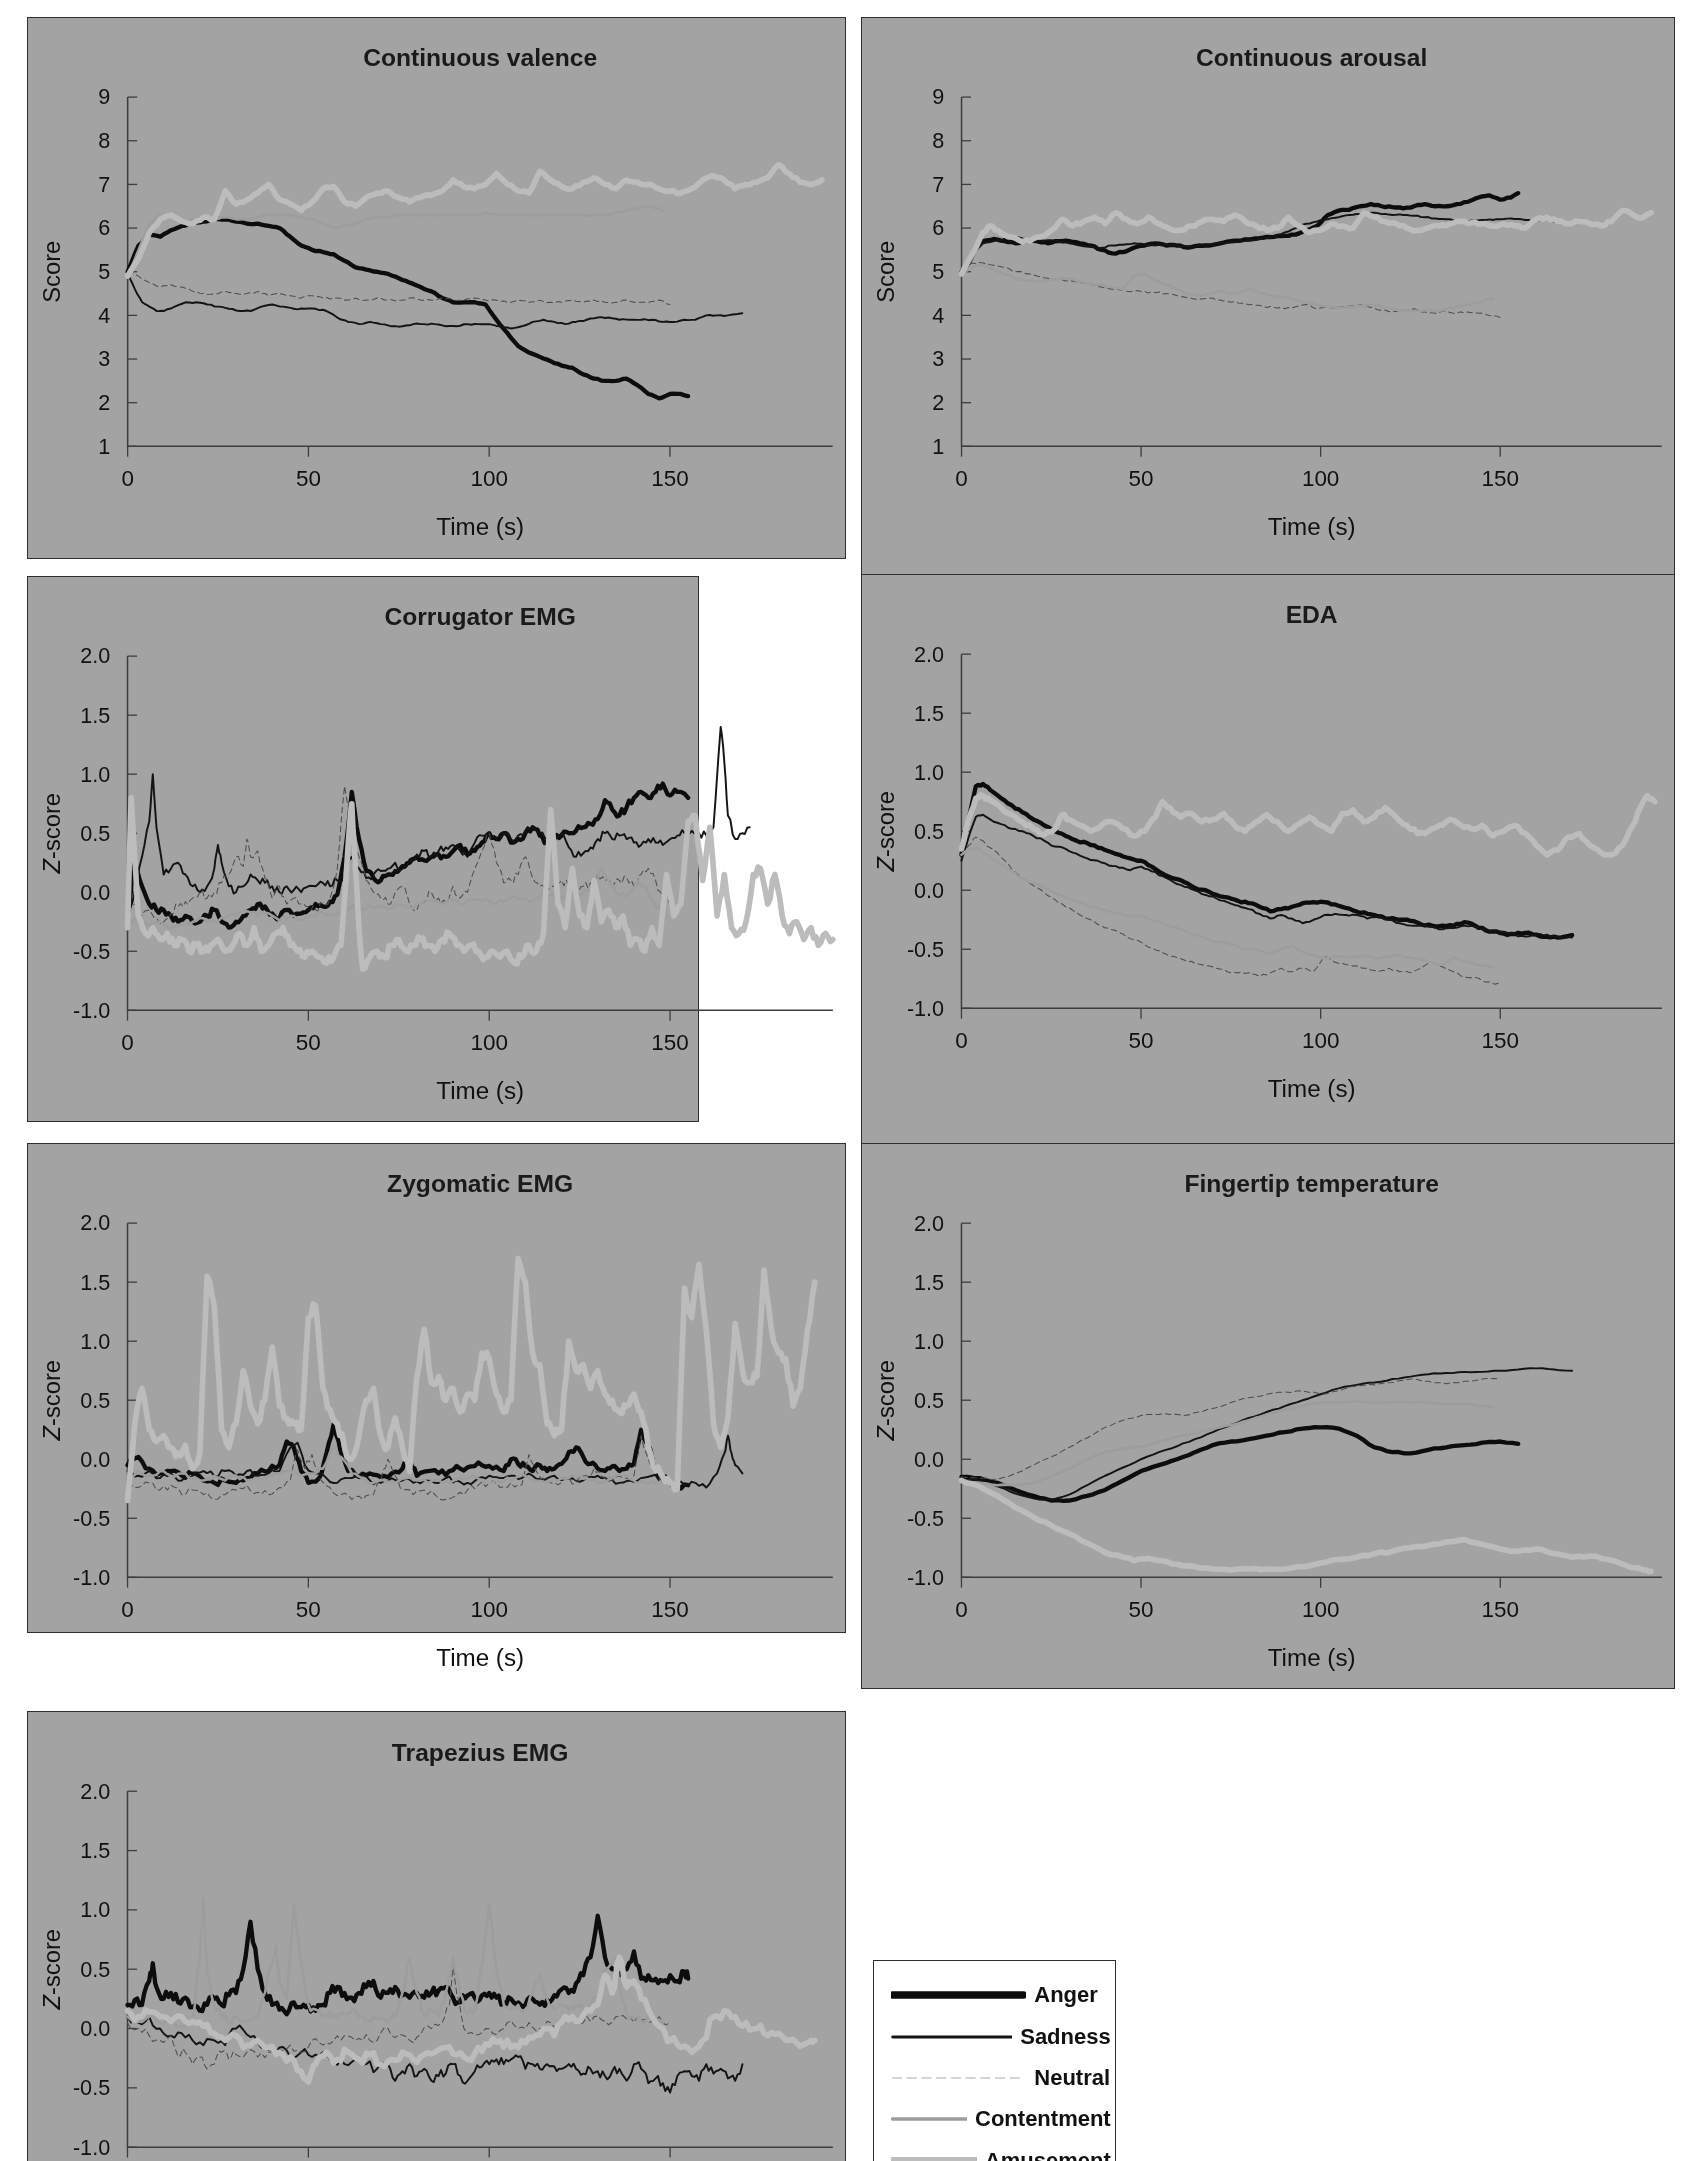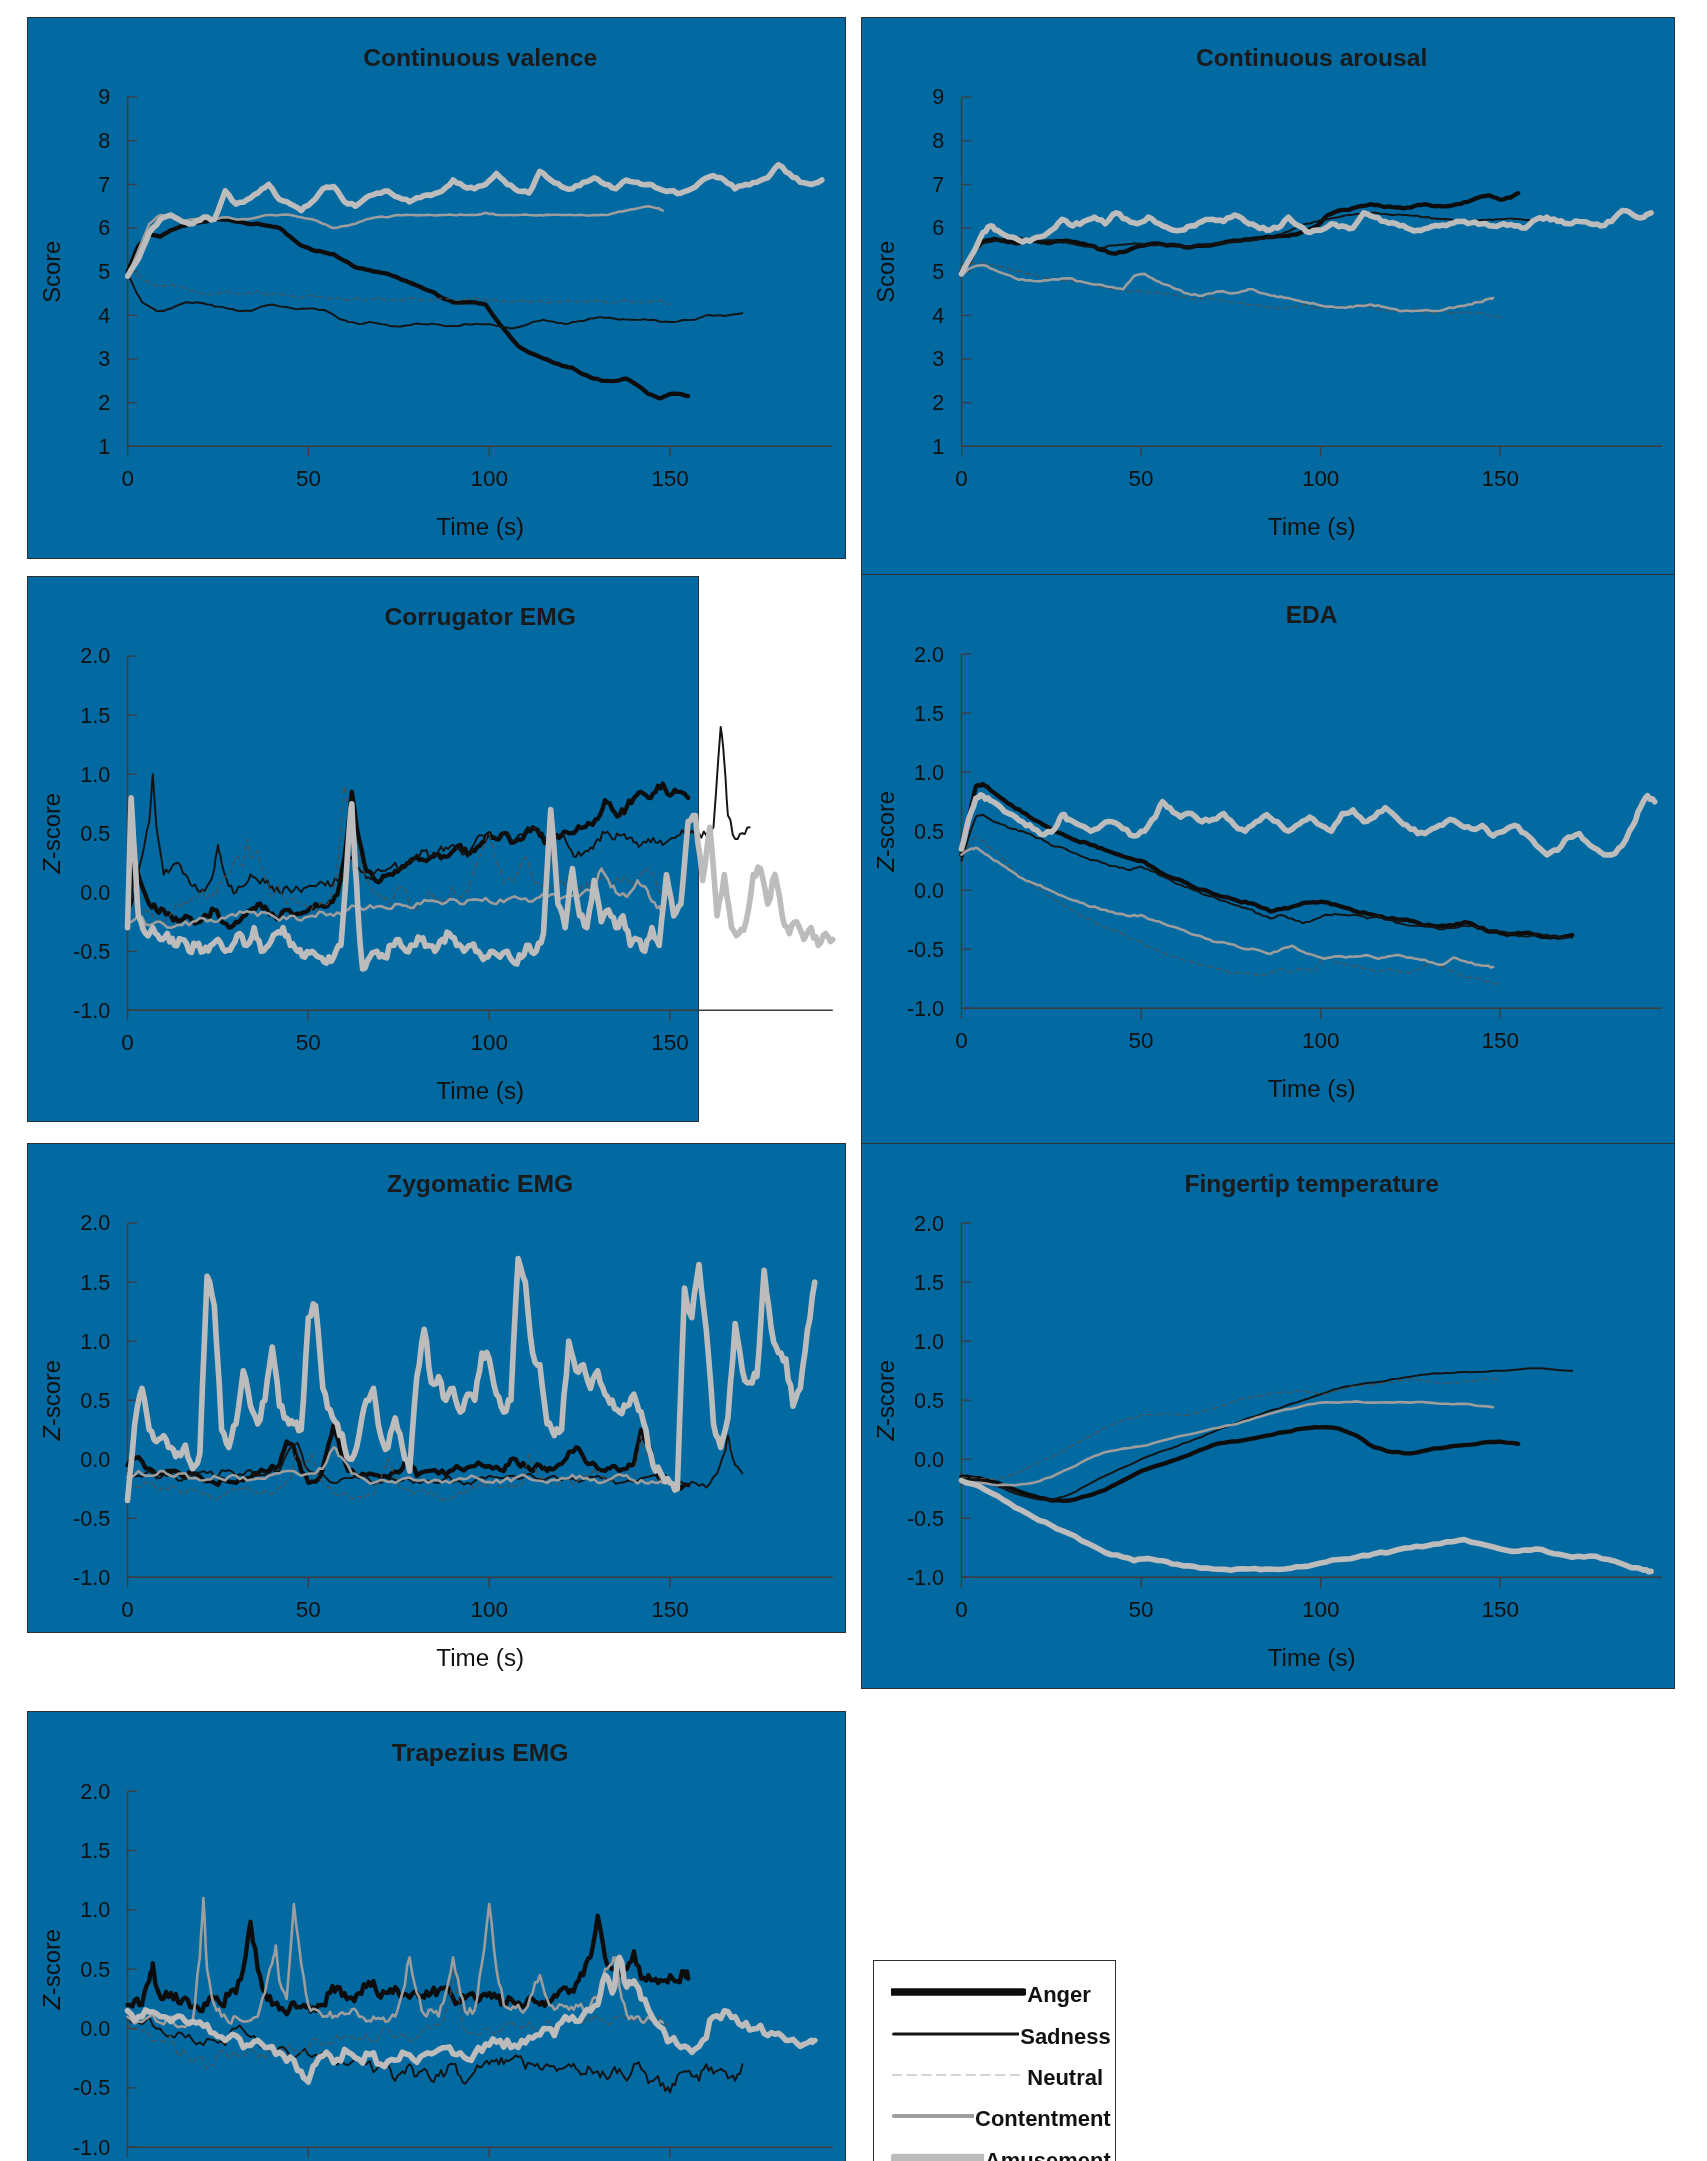--- a/index.html
+++ b/index.html
@@ -1,21 +1,21 @@
 <!DOCTYPE html>
 <html style="font-size:7px"><head>
 <meta charset="utf-8">
 <style>
   html,body{margin:0;padding:0;background:#ffffff;}
   .page{position:relative;width:1708px;height:2266px;background:#ffffff;
         font-family:"Liberation Sans",sans-serif;overflow:hidden;}
-  .panel{position:absolute;border:1.3px solid #2f2f2f;background:#0369a1;box-sizing:border-box;}
+  .panel{position:absolute;border:1.3px solid #2f2f2f;background:#a3a3a3;box-sizing:border-box;}
   .legend{position:absolute;border:1.3px solid #2f2f2f;background:#ffffff;box-sizing:border-box;
           display:flex;flex-direction:column;justify-content:space-evenly;padding:6px 4.3px 6px 17.3px;}
-  .legend-row{display:flex;align-items:flex-start;gap:1px;}
+  .legend-row{display:flex;align-items:center;gap:8px;}
   .legend-label{font-size:22px;font-weight:600;color:#111;white-space:nowrap;}
   svg text{font-family:"Liberation Sans",sans-serif;}
 </style>
 </head>
 <body>
 
 <div class="page">
   <div class="panel" style="left:27px;top:17.3px;width:819px;height:542px;"><svg width="817" height="539" viewBox="0 0 1889 1247">
         <text x="1045.5" y="112" text-anchor="middle" font-size="57" font-weight="600" fill="#1a1a1a">Continuous valence</text>
         <path d="M 230 183 L 230 991 L 1861 991" fill="none" stroke="#3d3d3d" stroke-width="3.5"></path>

